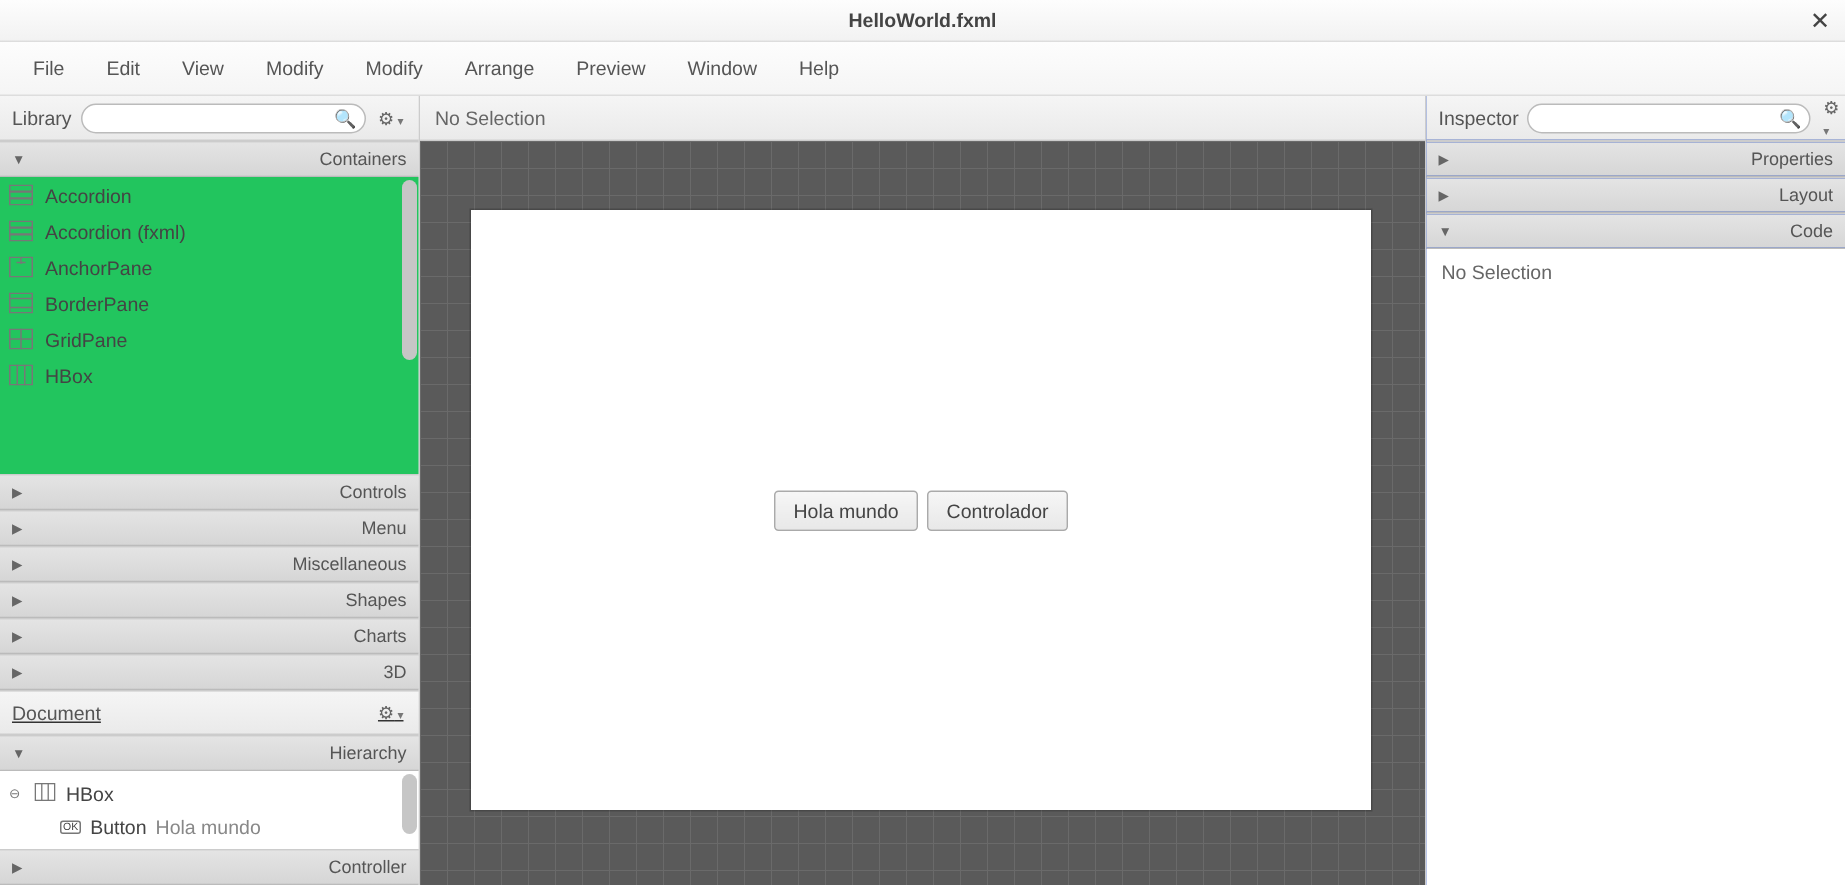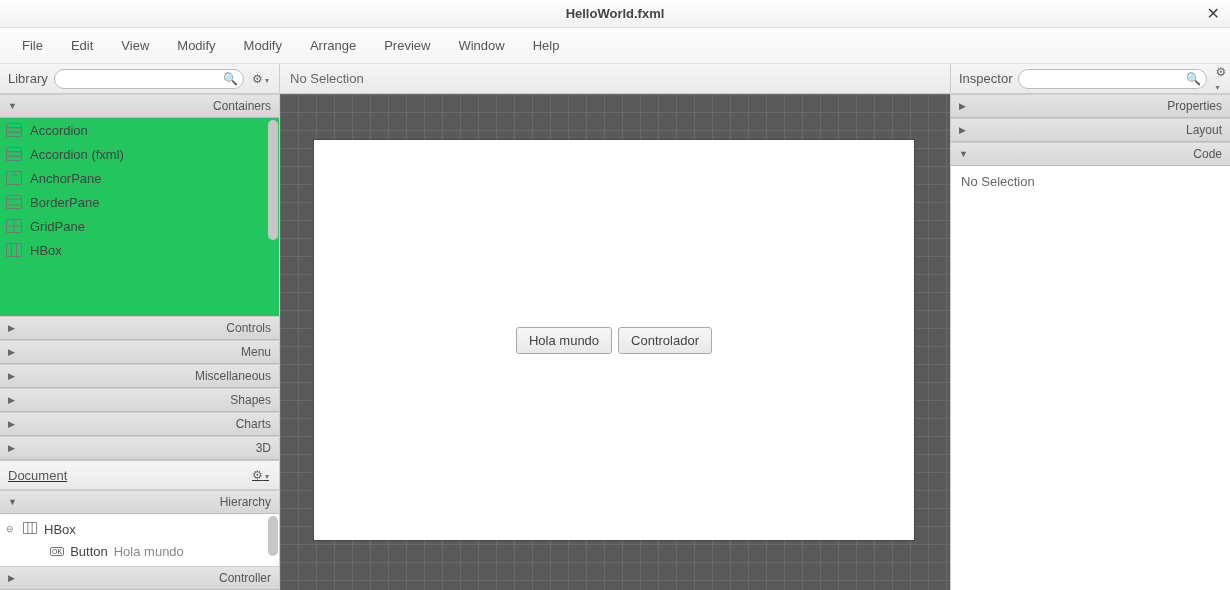--- a/index.html
+++ b/index.html
@@ -33,21 +33,21 @@
 .liblist { flex: 0 0 auto; background: #22c55e; overflow-y: auto; position: relative; }
 .liblist .row { height: 24px; display: flex; align-items: center; padding: 0 6px; gap: 8px; color: #444; cursor: pointer; }
 .liblist .icon { width: 16px; height: 14px; display: inline-flex; align-items: center; justify-content: center; }
 .liblist .icon svg { width: 16px; height: 14px; }
 
 .docpanel { border-top: 1px solid #ccc; text-decoration: underline; }
 .hierarchy { background: #fff; flex: 1; overflow: hidden; padding: 4px 0; }
 .hnode { display: flex; align-items: center; height: 22px; padding-left: 6px; gap: 6px; color: #444; }
 .hnode .tw { width: 10px; font-size: 9px; color: #777; }
 .hnode .tag { color: #888; }
-.hnode.child { padding-left: 50px; }
+.hnode.child { padding-left: 40px; }
 
 .center .selbar { height: 30px; background: linear-gradient(#f5f5f5,#eaeaea); border-bottom: 1px solid #ccc; display: flex; align-items: center; padding: 0 10px; color: #666; }
 .canvaswrap { flex: 1; background: #5a5a5a; position: relative; overflow: hidden; }
 .grid { position: absolute; inset: 0;
   background-image: linear-gradient(#6a6a6a 1px, transparent 1px), linear-gradient(90deg, #6a6a6a 1px, transparent 1px);
   background-size: 18px 18px; }
 .artboard { position: absolute; left: 34px; top: 46px; width: 600px; height: 400px; background: #fff; box-shadow: 0 0 0 1px rgba(0,0,0,.2); display: flex; align-items: center; justify-content: center; gap: 6px; }
 .btn { padding: 5px 12px; background: linear-gradient(#f6f6f6,#e8e8e8); border: 1px solid #aaa; border-radius: 3px; color: #444; font-size: 13px; cursor: pointer; }
 
 .inspector-body { flex: 1; background: #fff; padding: 8px 10px; color: #666; }

